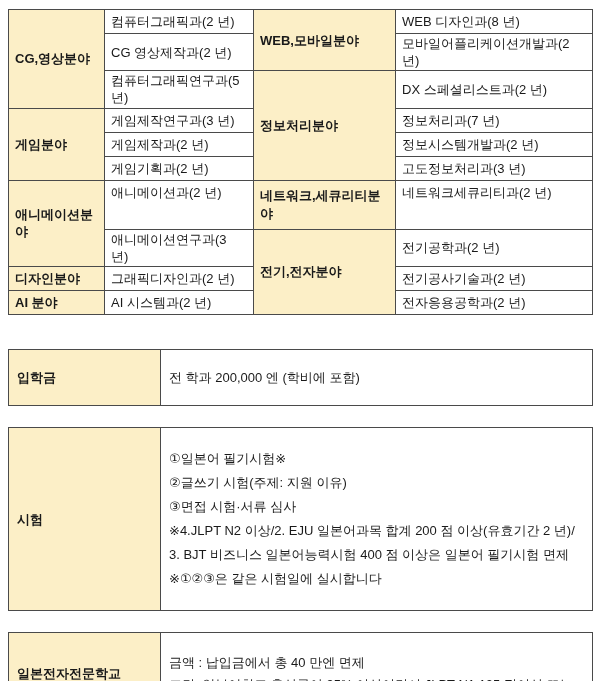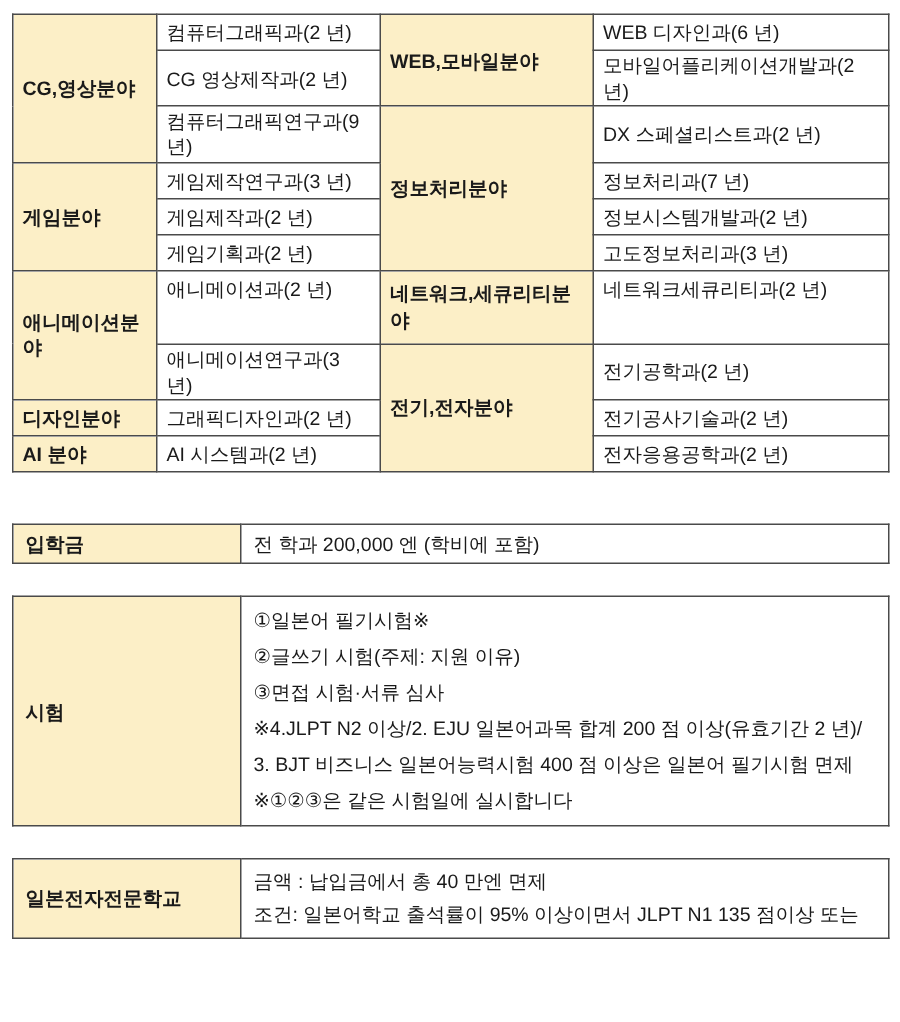--- a/index.html
+++ b/index.html
@@ -27,21 +27,21 @@
   }
   .cat {
     background: var(--category-bg, #fcefc7);
     font-weight: 700;
     margin-top: 24px;
   }
   .dept-table td { height: 24px; }
   .dept-table tr.tall td { height: 49px; }
   .dept-table td.v-top { vertical-align: top; padding-top: 3px; }
 
-  .info-table td { padding: 4px 8px; }
+  .info-table td { padding: 19px 8px; }
   .fees-table { margin-top: 34px; }
   .fees-table td { height: 26px; }
   .app-table { margin-top: 21px; }
   .sch-table { margin-top: 21px; }
   .line { line-height: 24px; white-space: nowrap; }
   .sch-table .line { line-height: 22px; }
   .label-line { line-height: 22px; font-weight: 700; }
 </style>
 </head>
 <body>
@@ -53,28 +53,28 @@
       <col style="width:96px">
         <col style="width:149px">
         <col style="width:142px">
         <col style="width:197px">
     </colgroup>
     <tbody>
       <tr>
         <td class="cat" rowspan="3">CG,영상분야</td>
         <td>컴퓨터그래픽과(2 년)</td>
         <td class="cat" rowspan="2">WEB,모바일분야</td>
-        <td>WEB 디자인과(6 년)</td>
+        <td>WEB 디자인과(8 년)</td>
       </tr>
       <tr>
         <td>CG 영상제작과(2 년)</td>
         <td>모바일어플리케이션개발과(2 년)</td>
       </tr>
       <tr>
-        <td>컴퓨터그래픽연구과(9 년)</td>
+        <td>컴퓨터그래픽연구과(5 년)</td>
         <td class="cat" rowspan="4">정보처리분야</td>
         <td>DX 스페셜리스트과(2 년)</td>
       </tr>
       <tr>
         <td class="cat" rowspan="3">게임분야</td>
         <td>게임제작연구과(3 년)</td>
         <td>정보처리과(7 년)</td>
       </tr>
       <tr>
         <td>게임제작과(2 년)</td>

